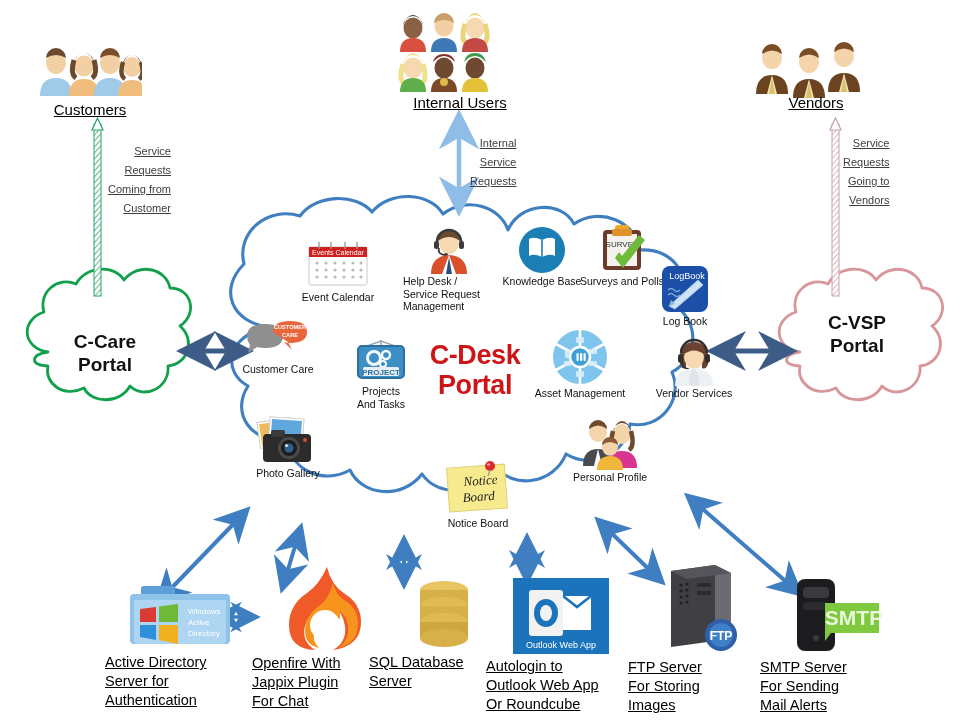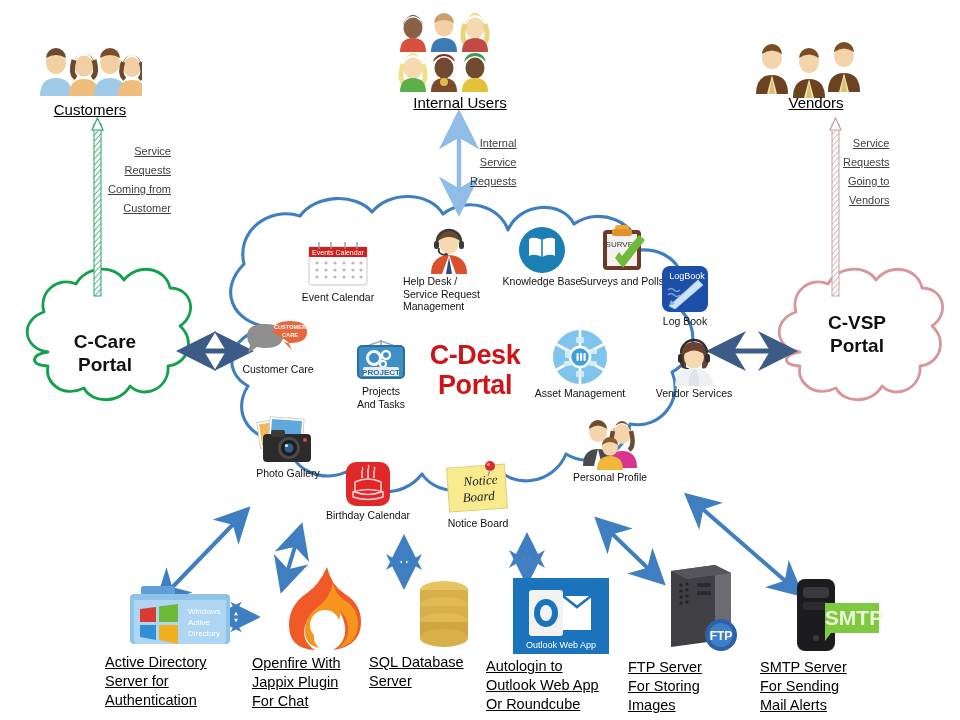--- a/index.html
+++ b/index.html
@@ -461,36 +461,20 @@
       <rect x="18" y="14" width="14" height="7" rx="2" fill="#3a3a3a"></rect>
       <circle cx="36" cy="32" r="11" fill="#4a4a4a"></circle>
       <circle cx="36" cy="32" r="8" fill="#1d1d1d"></circle>
       <circle cx="36" cy="32" r="4.5" fill="#2f5f8f"></circle>
       <circle cx="33.5" cy="29.5" r="1.6" fill="#cfe6f7"></circle>
       <circle cx="52" cy="24" r="2" fill="#d94a3a"></circle>
     </svg>
     <div class="cap">Photo Gallery</div>
   </div>
 
-  <div class="feature" style="left:322px;top:460px;width:92px;">
-    <svg class="ico" width="48" height="48" viewBox="0 0 48 48">
-      <rect x="2" y="2" width="44" height="44" rx="10" fill="#e02828"></rect>
-      <g stroke="#ffd0d0" stroke-width="1.6" fill="none">
-        <line x1="18" y1="11" x2="18" y2="18"></line>
-        <line x1="24" y1="9" x2="24" y2="18"></line>
-        <line x1="30" y1="11" x2="30" y2="18"></line>
-        <path d="M18 11 q1.5 -3 0 -4" stroke-width="1.3"></path>
-        <path d="M24 9 q1.5 -3 0 -4" stroke-width="1.3"></path>
-        <path d="M30 11 q1.5 -3 0 -4" stroke-width="1.3"></path>
-        <path d="M11 22 q13 -6 26 0 v10 q-13 5 -26 0 Z"></path>
-        <path d="M9 32 q15 -5 30 0 v5 q-15 5 -30 0 Z"></path>
-      </g>
-    </svg>
-    <div class="cap">Birthday Calendar</div>
-  </div>
 
   <div class="feature" style="left:432px;top:458px;width:92px;">
     <svg class="ico" width="76" height="58" viewBox="0 0 76 58">
       <g transform="rotate(-4 38 30)">
         <rect x="8" y="8" width="58" height="44" fill="#f7ea8f" stroke="#ddd07a"></rect>
         <text x="24" y="27" font-size="13" fill="#1a1a1a" font-family="Liberation Serif, serif" font-style="italic">Notice</text>
         <text x="22" y="43" font-size="13" fill="#1a1a1a" font-family="Liberation Serif, serif" font-style="italic">Board</text>
       </g>
       <circle cx="50" cy="8" r="5" fill="#d92b2b"></circle>
       <circle cx="48.5" cy="6.5" r="1.6" fill="#f09090"></circle>

